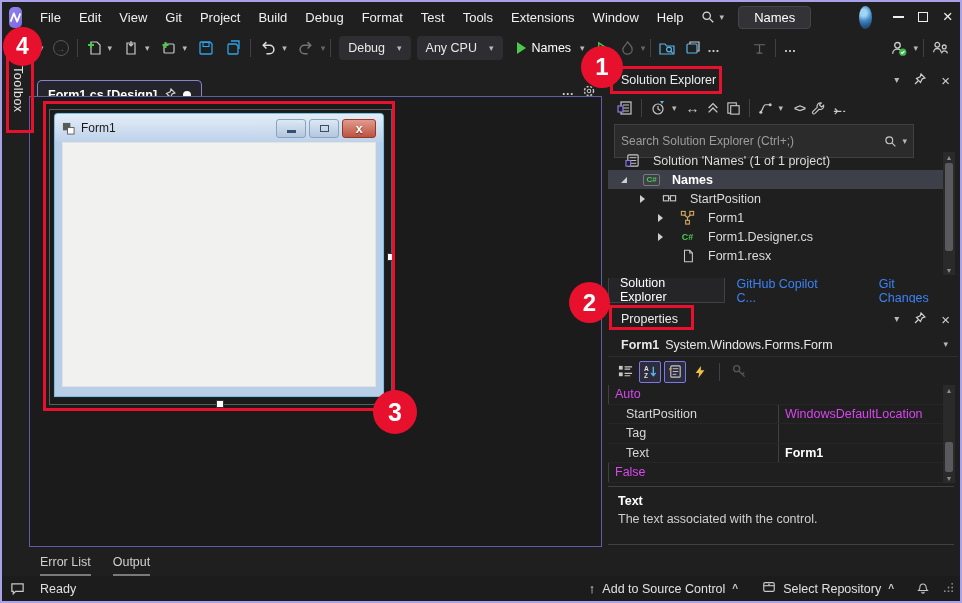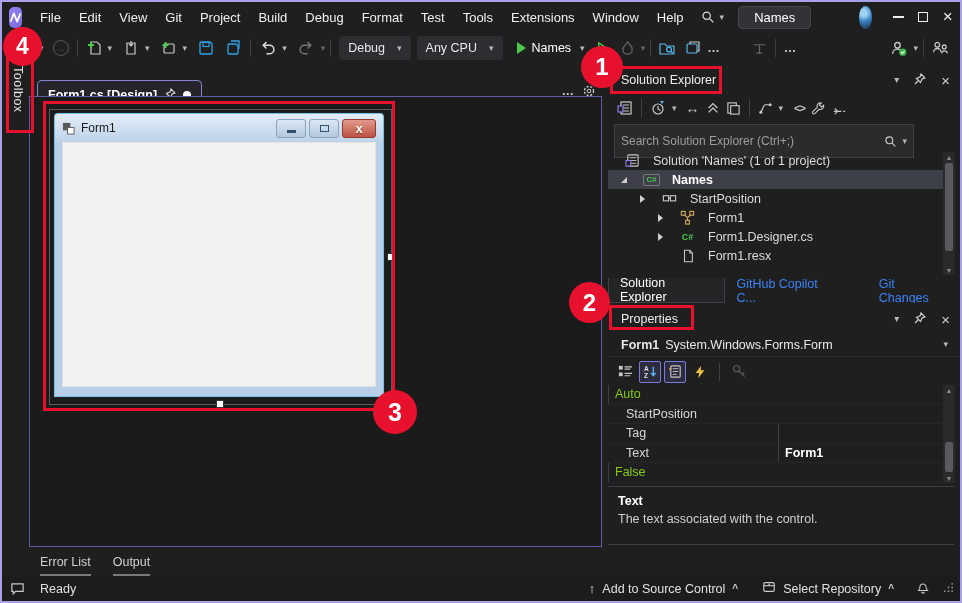--- a/index.html
+++ b/index.html
@@ -78,21 +78,21 @@
   .se-tab.active { background:#252528; border:1px solid #3f3f46; border-top:none; color:#fff; }
 
   .props-panel { position:absolute; left:606px; top:301px; width:350px; height:244px; background:#1f1f1f; }
   .obj-row { position:absolute; left:0; top:30px; right:0; height:24px; display:flex; align-items:center; padding:0 10px 0 13px; border-bottom:1px solid #2d2d30; color:#e8e8e8; }
   .props-toolbar { position:absolute; left:6px; top:56px; height:25px; display:flex; align-items:center; gap:3px; }
   .ptb { width:22px; height:22px; display:flex; align-items:center; justify-content:center; border:1px solid transparent; border-radius:2px; }
   .ptb.on { border-color:#7a7ae0; background:#2c2c3e; }
   .pgrid { position:absolute; left:0; top:82px; width:335px; height:98px; }
   .prow { height:19.5px; display:flex; align-items:center; border-bottom:1px solid #262628; }
   .pname { width:170px; padding-left:18px; color:#d8d8d8; }
-  .pval { flex:1; padding-left:6px; border-left:1px solid #3f3f46; height:100%; display:flex; align-items:center; color:#84cc16; }
+  .pval { flex:1; padding-left:6px; border-left:1px solid #3f3f46; height:100%; display:flex; align-items:center; color:#d946ef; }
   .pval.bold { font-weight:bold; color:#fff; }
   .pdesc { position:absolute; left:0; top:183px; right:4px; height:59px; border-top:1px solid #3f3f46; border-bottom:1px solid #3f3f46; padding:7px 10px; }
   .pdesc .dt { font-weight:bold; color:#fff; margin-bottom:4px; }
   .pdesc .dd { color:#cfcfcf; }
 
   
   .bottom-tabs { position:absolute; left:0; top:546px; width:600px; height:30px; display:flex; align-items:center; padding-left:38px; gap:22px; }
   .btab { color:#d0d0d0; font-size:12.5px; position:relative; padding-bottom:3px; }
   .btab::after { content:""; position:absolute; left:0; right:0; bottom:-4px; height:2px; background:#7a7a7a; }
   .statusbar { position:absolute; left:0; bottom:0; right:0; height:25px; background:#1c1c1c; display:flex; align-items:center; color:#e0e0e0; font-size:12.5px; padding:0 6px; }
@@ -523,20 +523,21 @@
           </svg>
       </span>
     </div>
 
     <div class="pgrid">
       <div class="prow">
         <span class="pval">Auto</span>
       </div>
       <div class="prow">
         <span class="pname">StartPosition</span>
+        <span class="pval">WindowsDefaultLocation</span>
       </div>
       <div class="prow">
         <span class="pname">Tag</span>
         <span class="pval"></span>
       </div>
       <div class="prow">
         <span class="pname">Text</span>
         <span class="pval bold">Form1</span>
       </div>
       <div class="prow">

